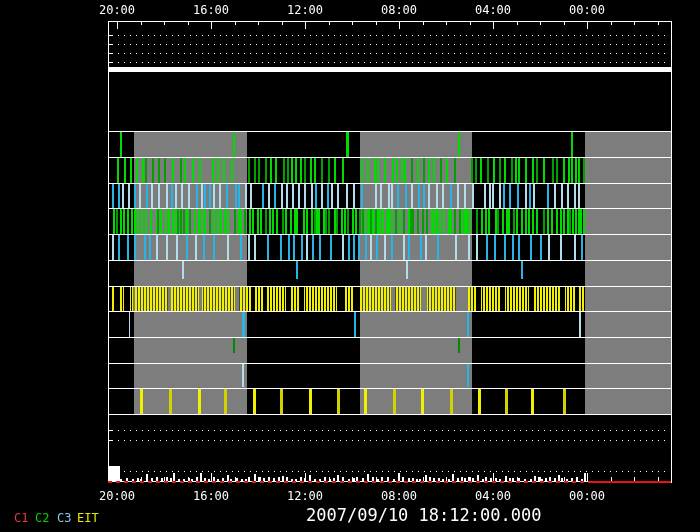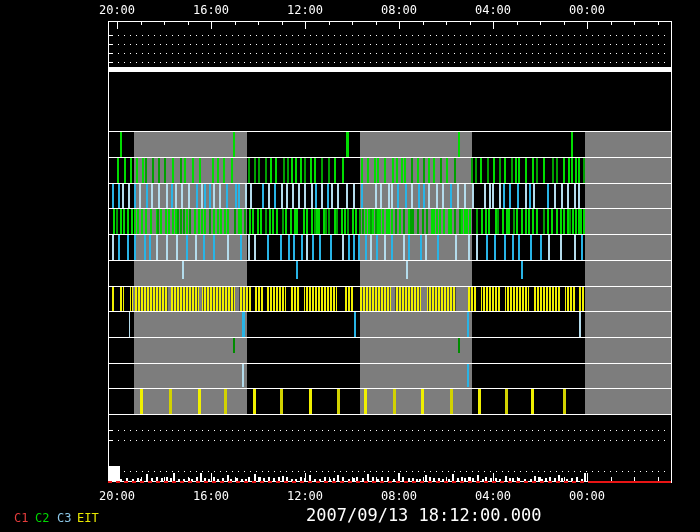--- a/index.html
+++ b/index.html
@@ -602,20 +602,20 @@
       <div style="position: absolute; left: 211px; top: 489px; font-size: 12px; white-space: pre; color: rgb(255, 255, 255); transform: translateX(-50%);">16:00</div>
       <div style="position: absolute; left: 305px; top: 3px; font-size: 12px; white-space: pre; color: rgb(255, 255, 255); transform: translateX(-50%);">12:00</div>
       <div style="position: absolute; left: 305px; top: 489px; font-size: 12px; white-space: pre; color: rgb(255, 255, 255); transform: translateX(-50%);">12:00</div>
       <div style="position: absolute; left: 399px; top: 3px; font-size: 12px; white-space: pre; color: rgb(255, 255, 255); transform: translateX(-50%);">08:00</div>
       <div style="position: absolute; left: 399px; top: 489px; font-size: 12px; white-space: pre; color: rgb(255, 255, 255); transform: translateX(-50%);">08:00</div>
       <div style="position: absolute; left: 493px; top: 3px; font-size: 12px; white-space: pre; color: rgb(255, 255, 255); transform: translateX(-50%);">04:00</div>
       <div style="position: absolute; left: 493px; top: 489px; font-size: 12px; white-space: pre; color: rgb(255, 255, 255); transform: translateX(-50%);">04:00</div>
       <div style="position: absolute; left: 587px; top: 3px; font-size: 12px; white-space: pre; color: rgb(255, 255, 255); transform: translateX(-50%);">00:00</div>
       <div style="position: absolute; left: 587px; top: 489px; font-size: 12px; white-space: pre; color: rgb(255, 255, 255); transform: translateX(-50%);">00:00</div>
     </div>
-  <div class="lbl" id="date-label" style="left:306px;top:505px;font-size:17px;">2007/09/13 18:12:00.000</div>
+  <div class="lbl" id="date-label" style="left:306px;top:505px;font-size:17px;">2007/09/10 18:12:00.000</div>
   <div id="legend" class="abs">
       <div style="position: absolute; left: 14px; top: 511px; font-size: 12px; white-space: pre; color: rgb(230, 60, 60);">C1</div>
       <div style="position: absolute; left: 35px; top: 511px; font-size: 12px; white-space: pre; color: rgb(0, 216, 0);">C2</div>
       <div style="position: absolute; left: 57px; top: 511px; font-size: 12px; white-space: pre; color: rgb(140, 200, 232);">C3</div>
       <div style="position: absolute; left: 77px; top: 511px; font-size: 12px; white-space: pre; color: rgb(232, 232, 0);">EIT</div>
     </div>
 </div>
 
 </body></html>

